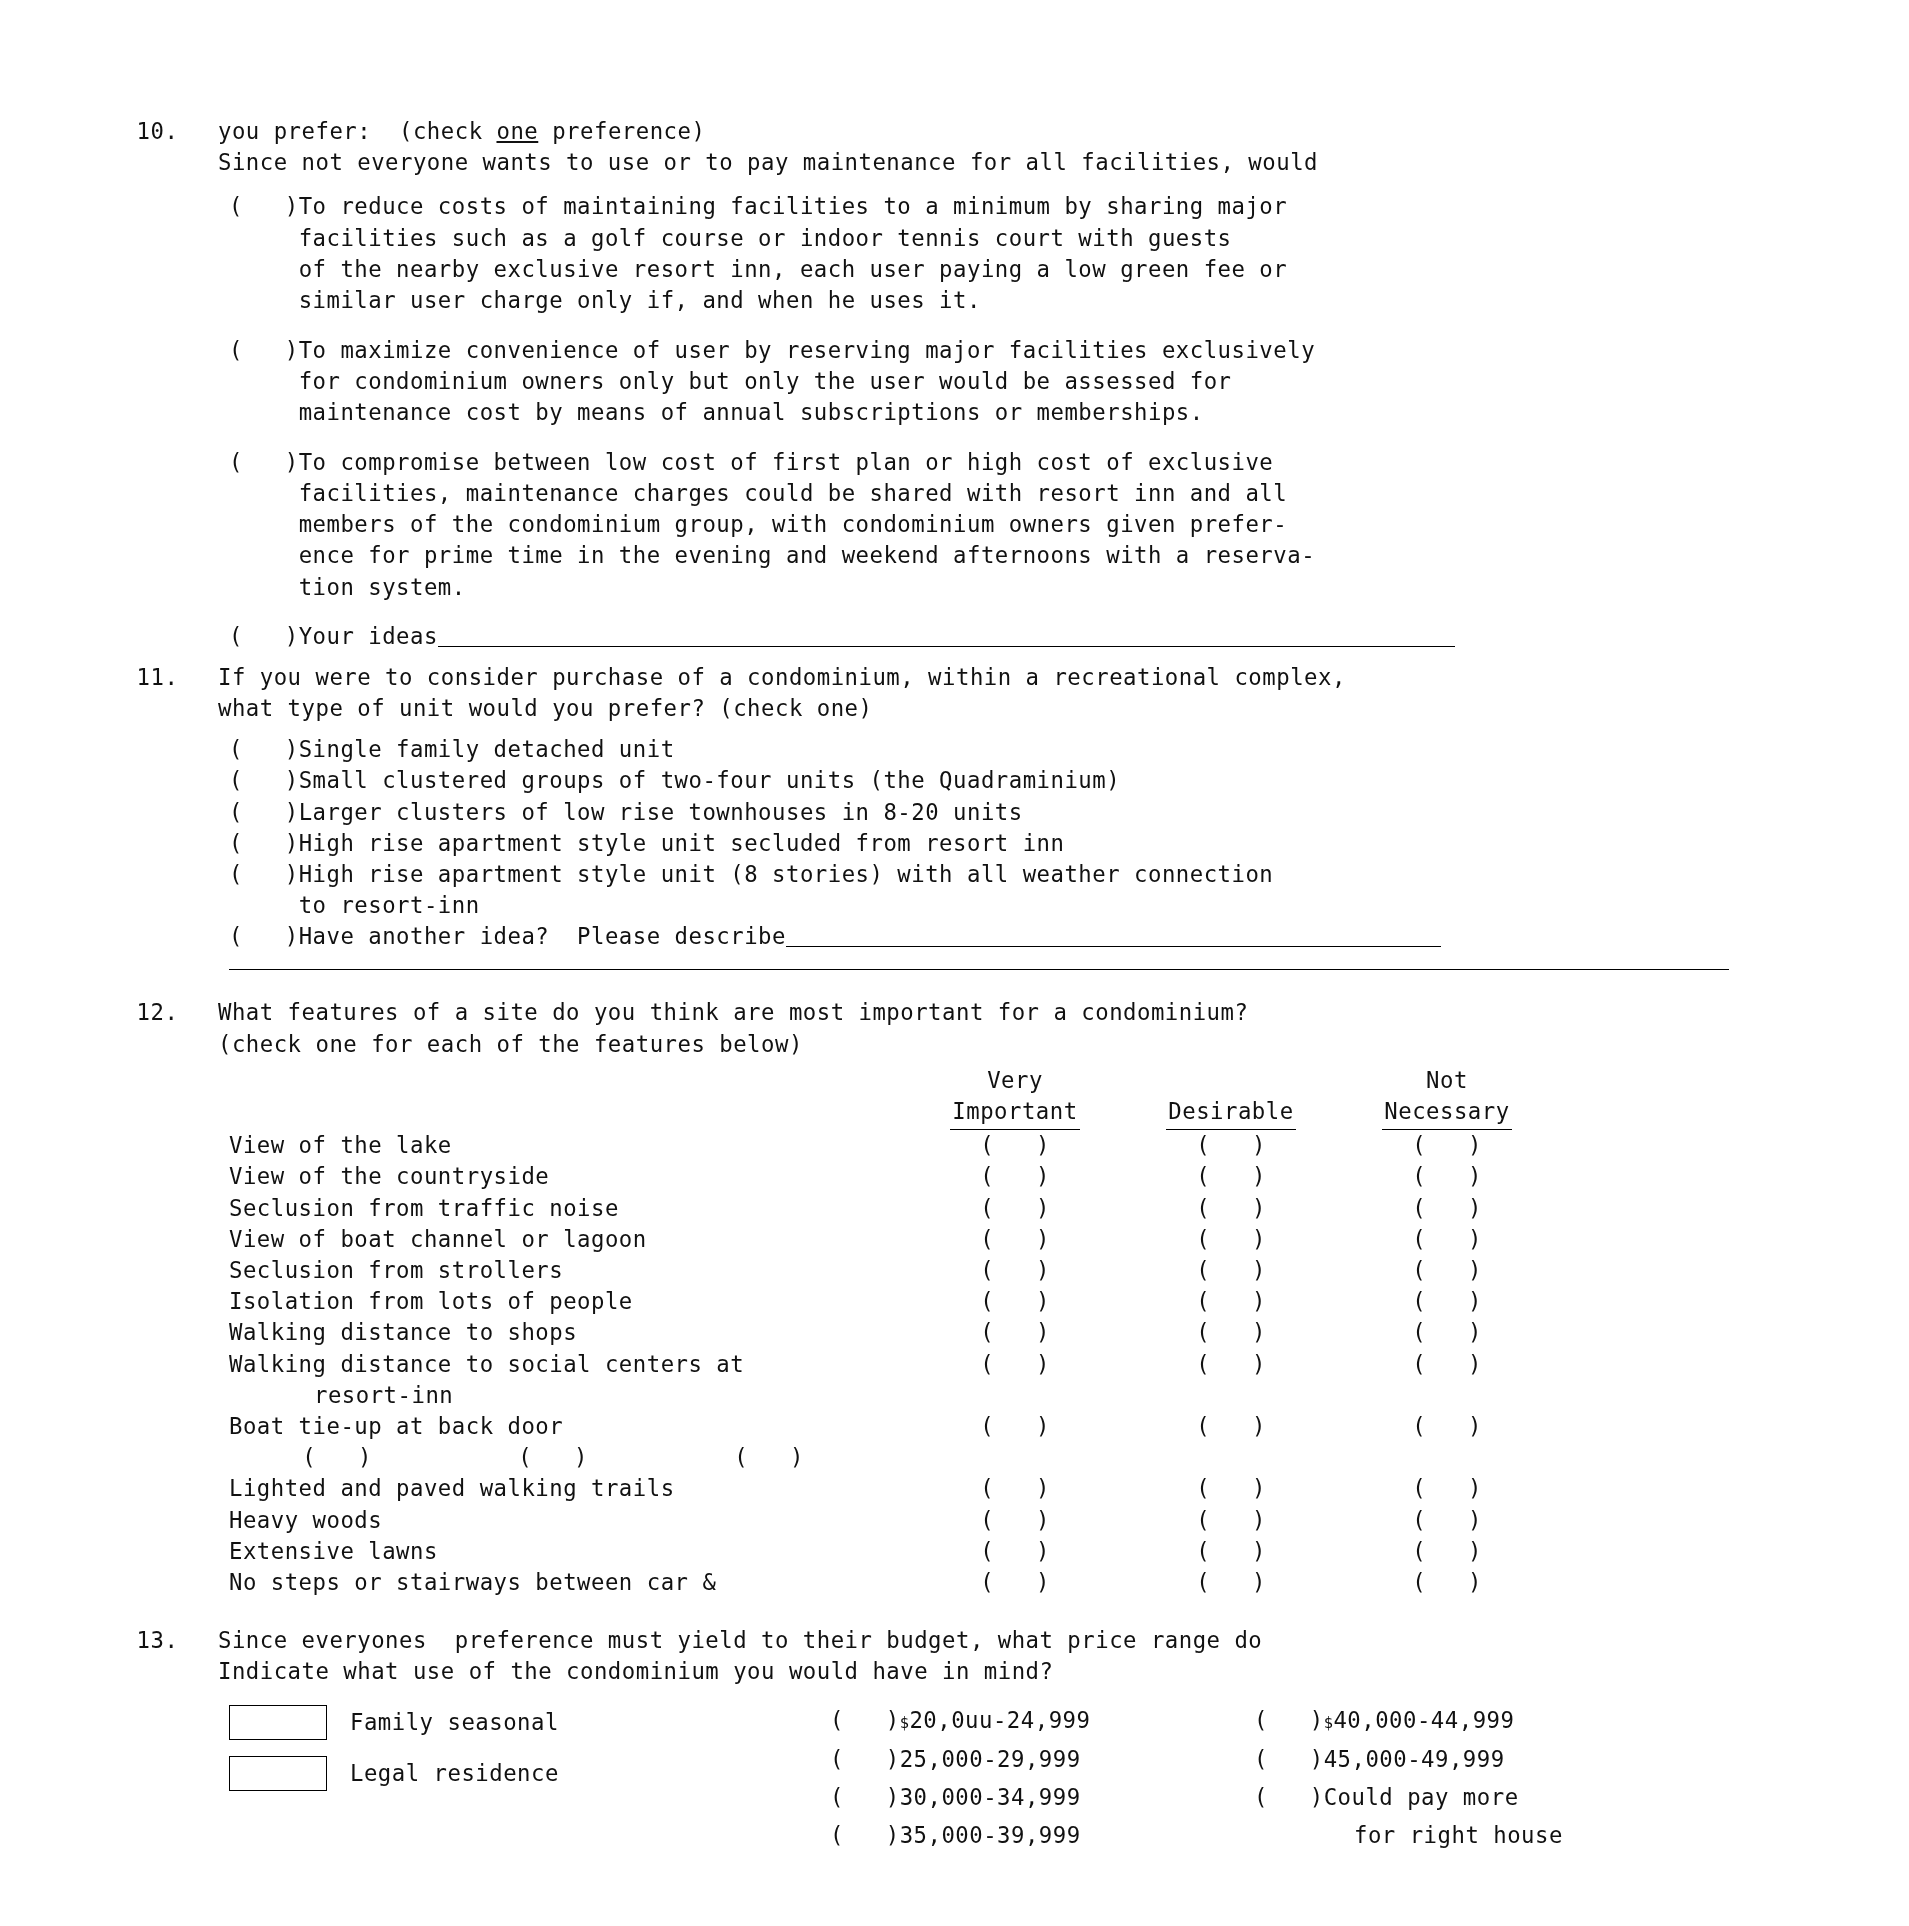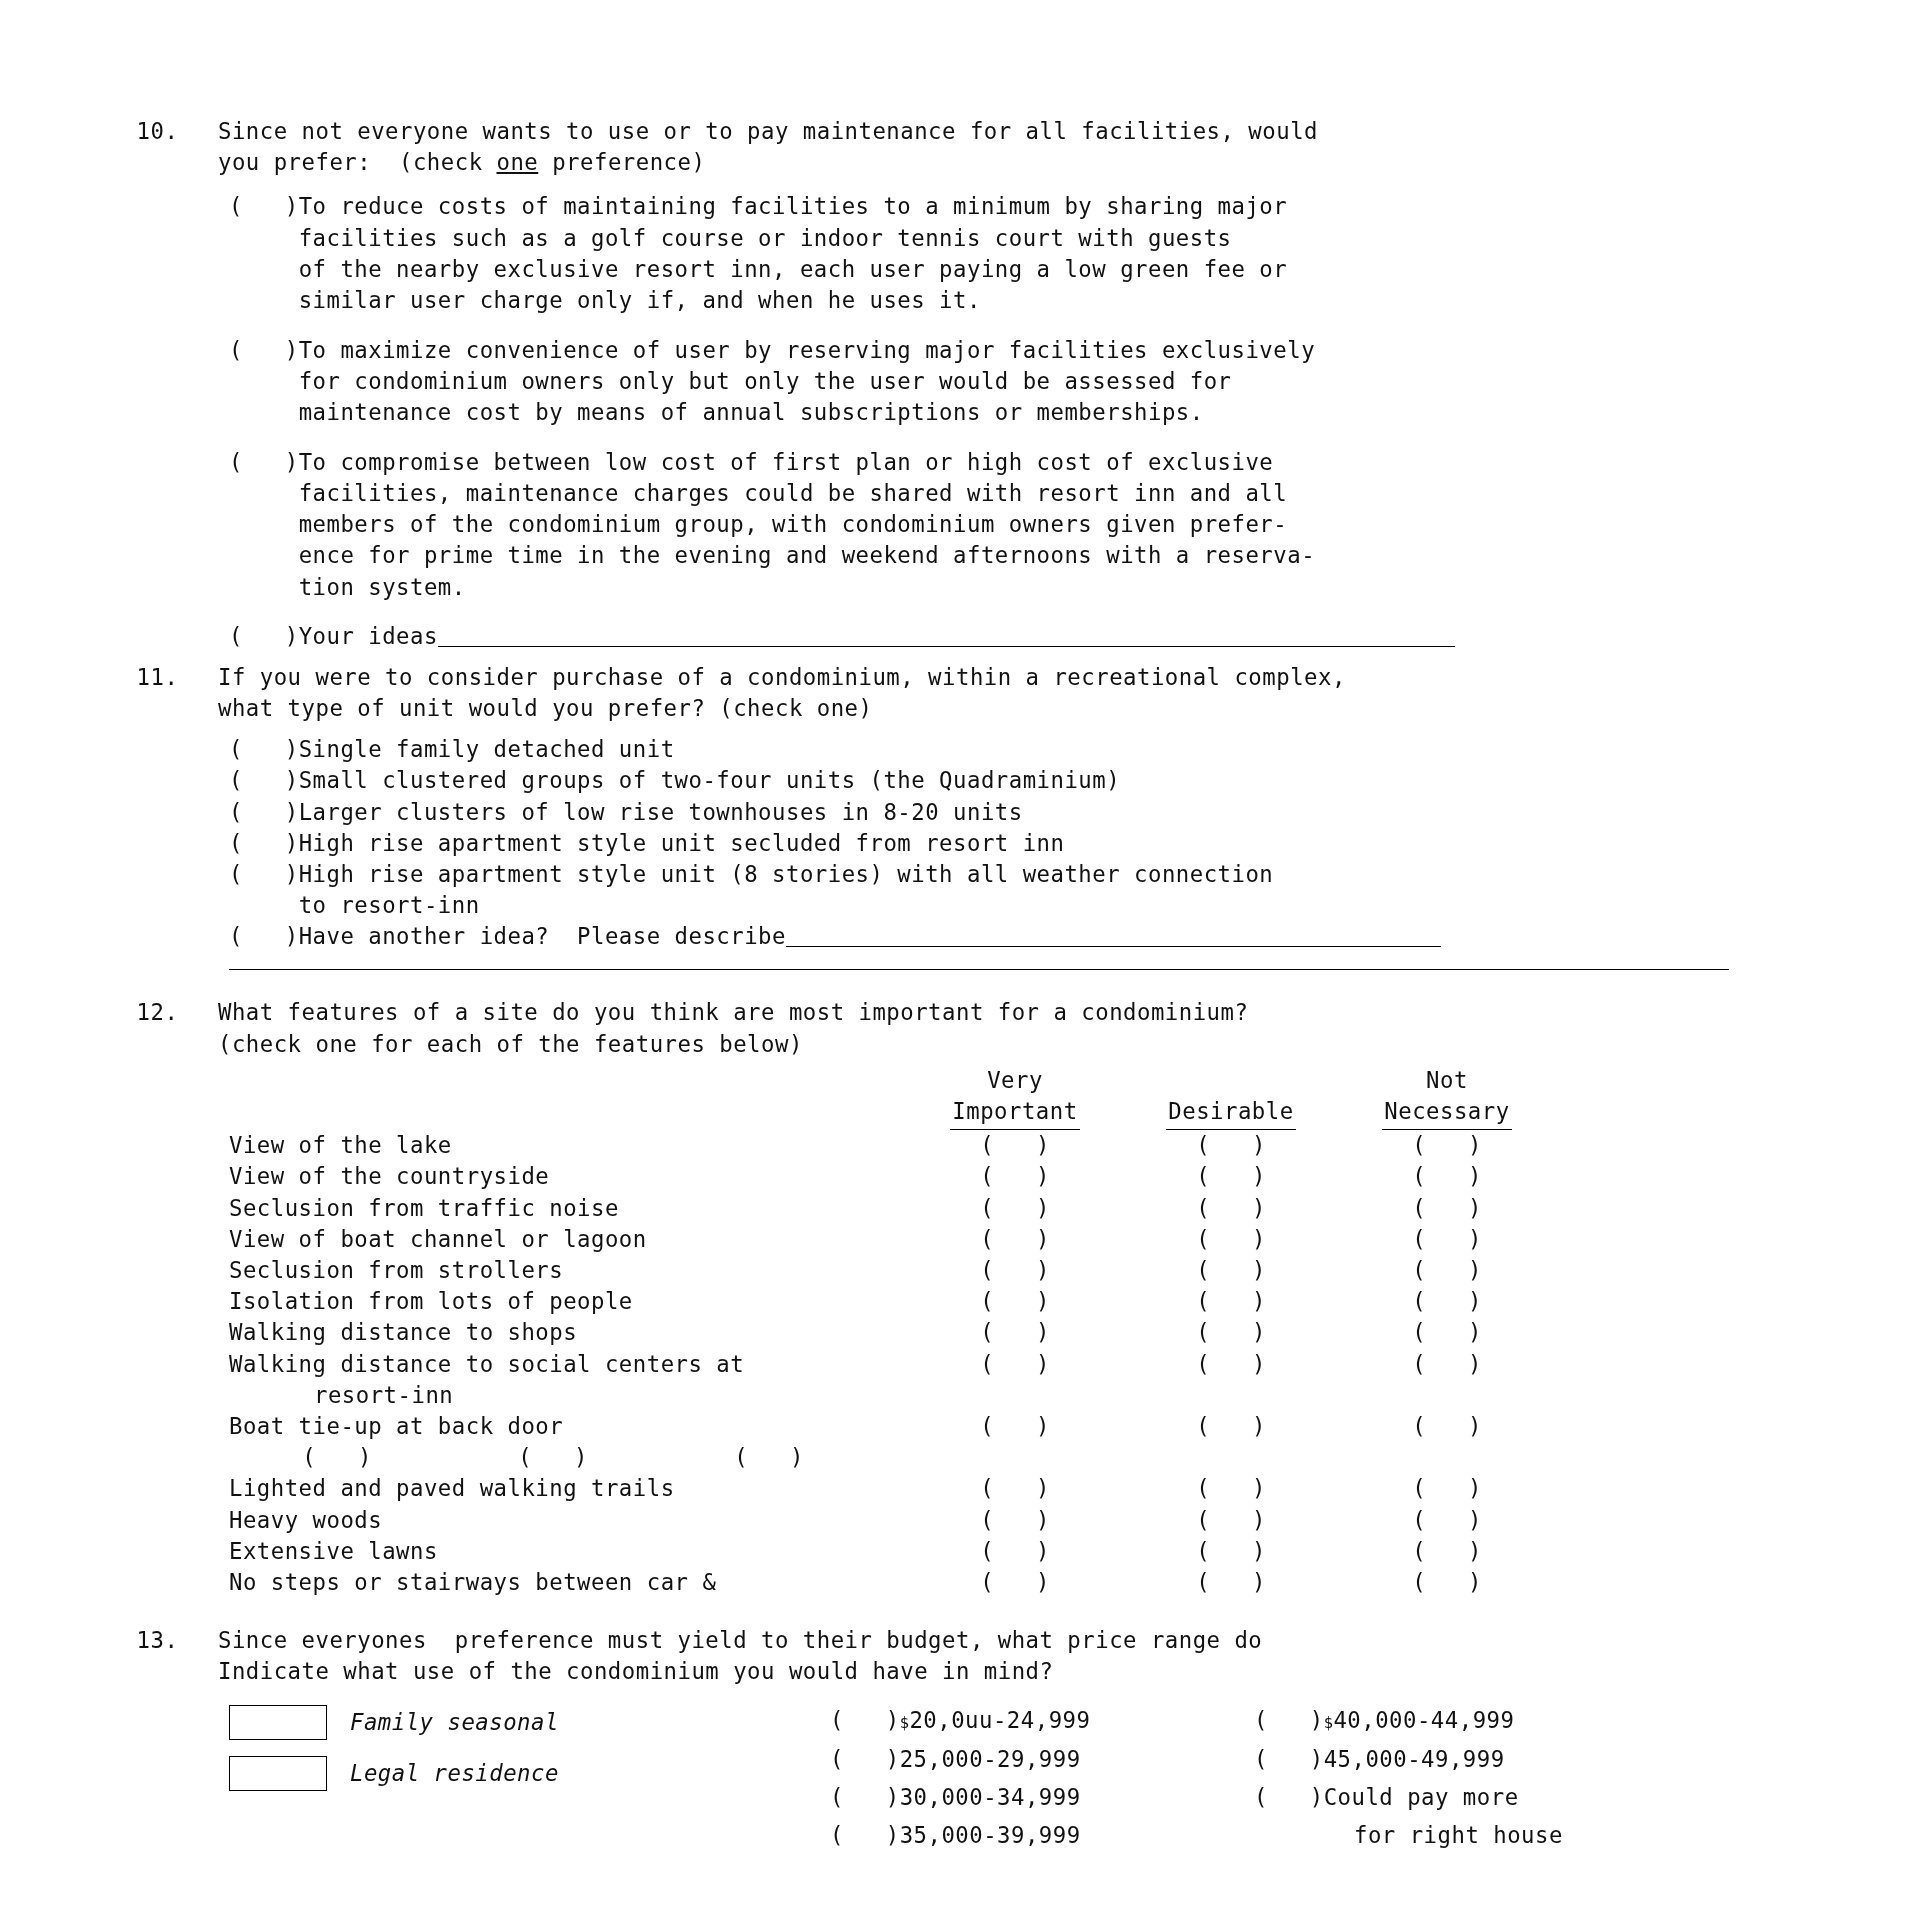--- a/index.html
+++ b/index.html
@@ -130,21 +130,20 @@
     display: flex;
     align-items: flex-start;
   }
   .use-col {
     flex: 0 0 601px;
   }
   .use-row {
     display: flex;
     align-items: center;
     margin-bottom: 16px;
-    font-style: italic;
   }
   .box {
     width: 96px;
     height: 33px;
     border: 1.9px solid #000;
     flex: 0 0 96px;
     margin-right: 23px;
   }
   .price-col {
     flex: 0 0 424px;
@@ -167,22 +166,22 @@
 </style>
 </head>
 <body>
 
 <div class="page">
   <div class="doc">
 
     <div class="q">
       <div class="q-num">10.</div>
       <div class="q-body">
+        <div class="q-text"><span>you prefer:  (check </span><u>one</u><span> preference)</span></div>
         <div class="q-text">Since not everyone wants to use or to pay maintenance for all facilities, would</div>
-        <div class="q-text"><span>you prefer:  (check </span><u>one</u><span> preference)</span></div>
       </div>
     </div>
 
     <div class="opt-list">
       <div class="opt">
         <div class="paren">(   )</div>
         <div class="opt-text">To reduce costs of maintaining facilities to a minimum by sharing major
 facilities such as a golf course or indoor tennis court with guests
 of the nearby exclusive resort inn, each user paying a low green fee or
 similar user charge only if, and when he uses it.</div>

